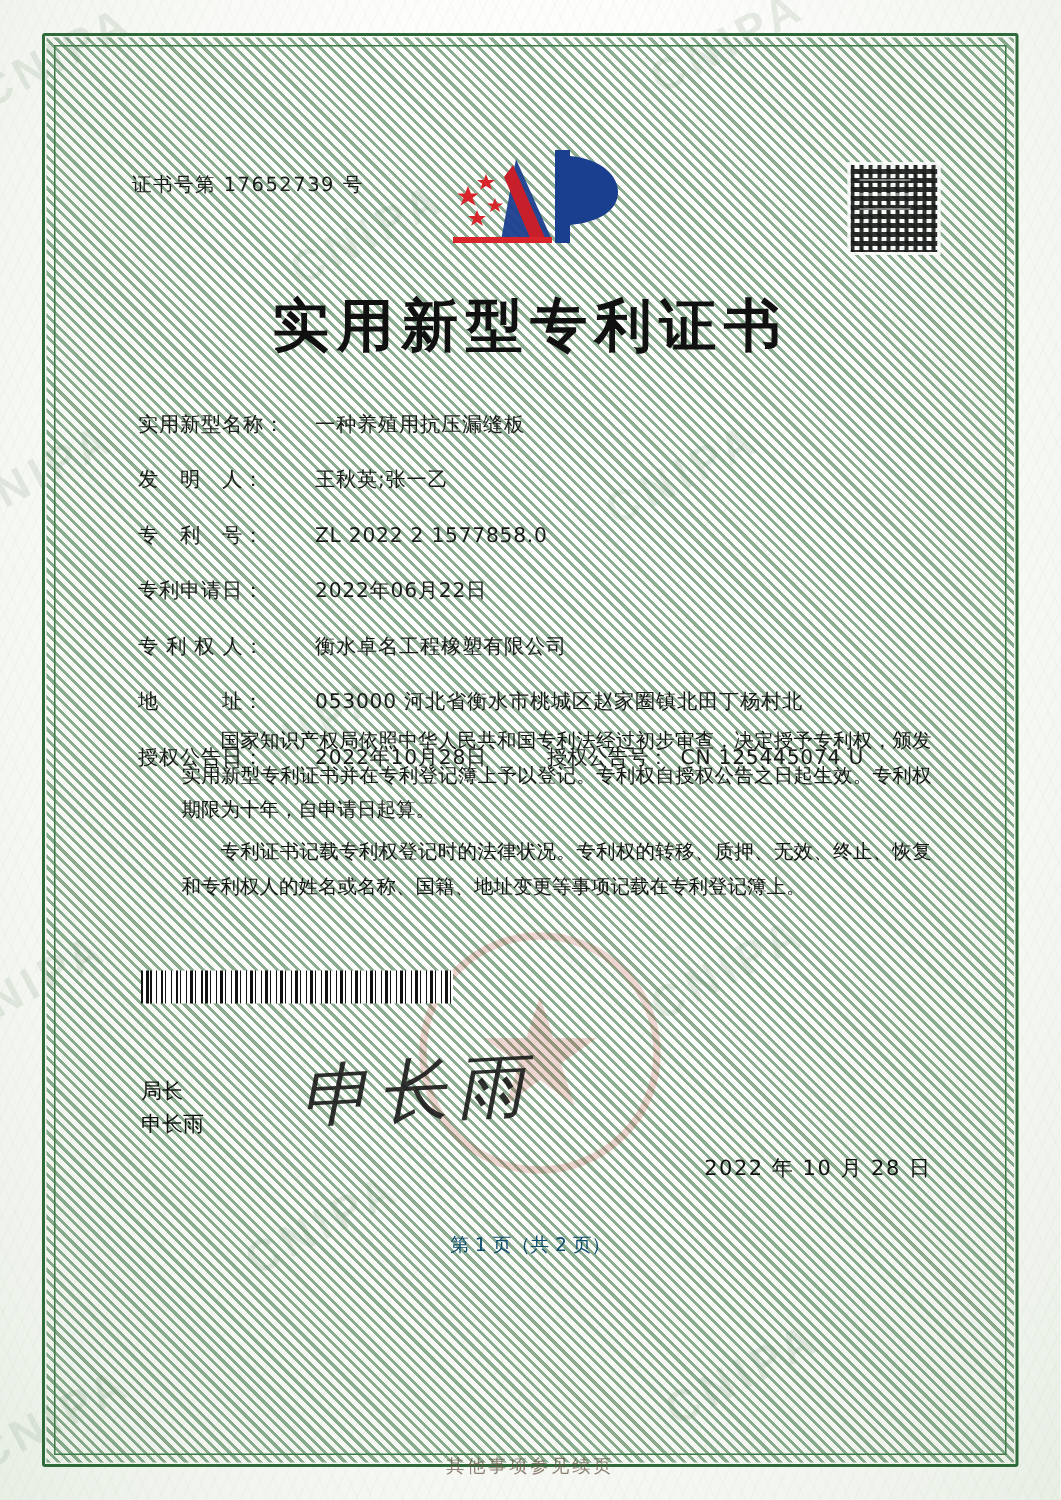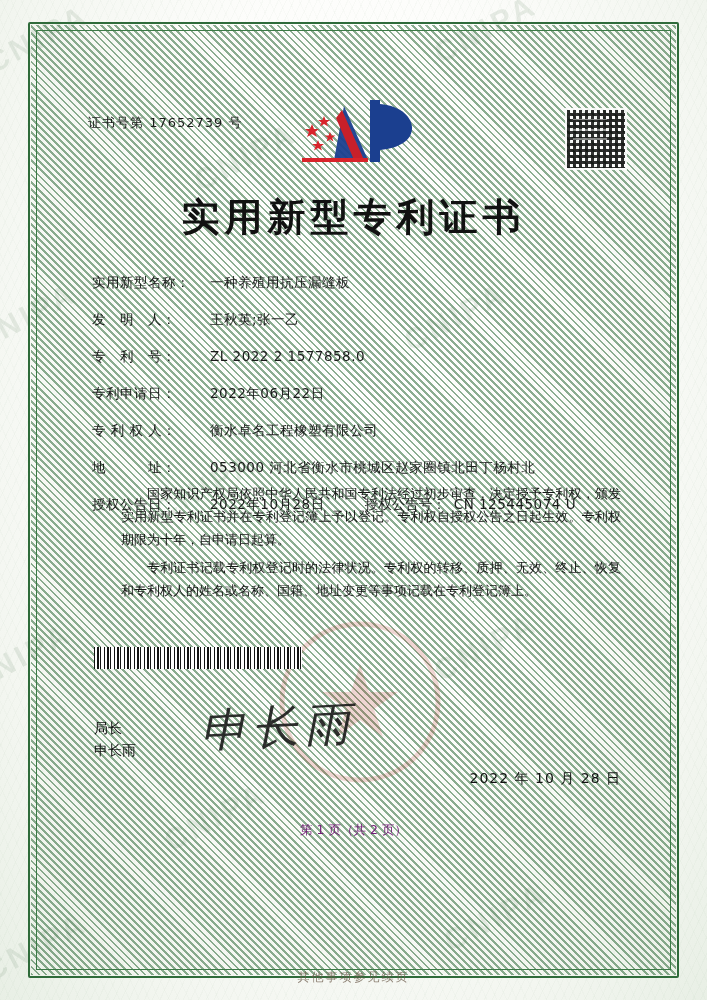--- a/index.html
+++ b/index.html
@@ -217,21 +217,21 @@
     font-family: "DejaVu Sans", sans-serif;
     letter-spacing: 1px;
     text-align: right;
   }
   .page-num {
     position: absolute;
     left: 0; right: 0;
     top: 770px;
     text-align: center;
     font-size: 12.5px;
-    color: #701a75;
+    color: #0c4a6e;
     font-family: "DejaVu Sans", sans-serif;
   }
   .footnote {
     position: absolute;
     left: 0; right: 0;
     bottom: 14px;
     text-align: center;
     font-size: 12px;
     color: #6b5a4a;
     font-family: "DejaVu Sans", sans-serif;

